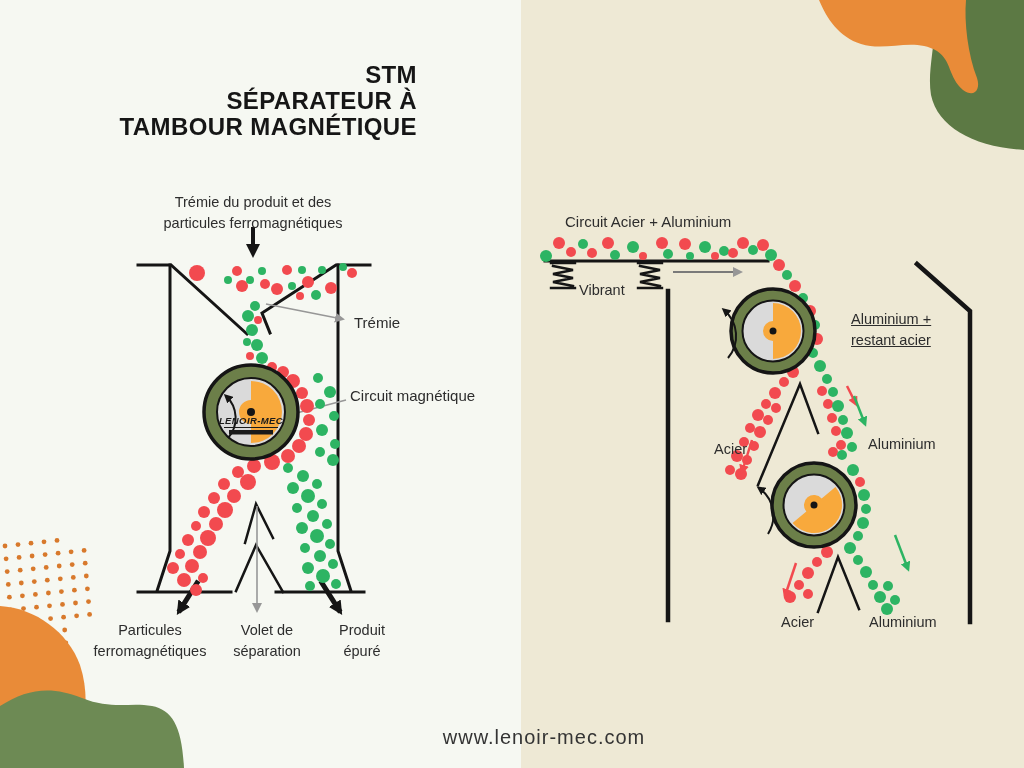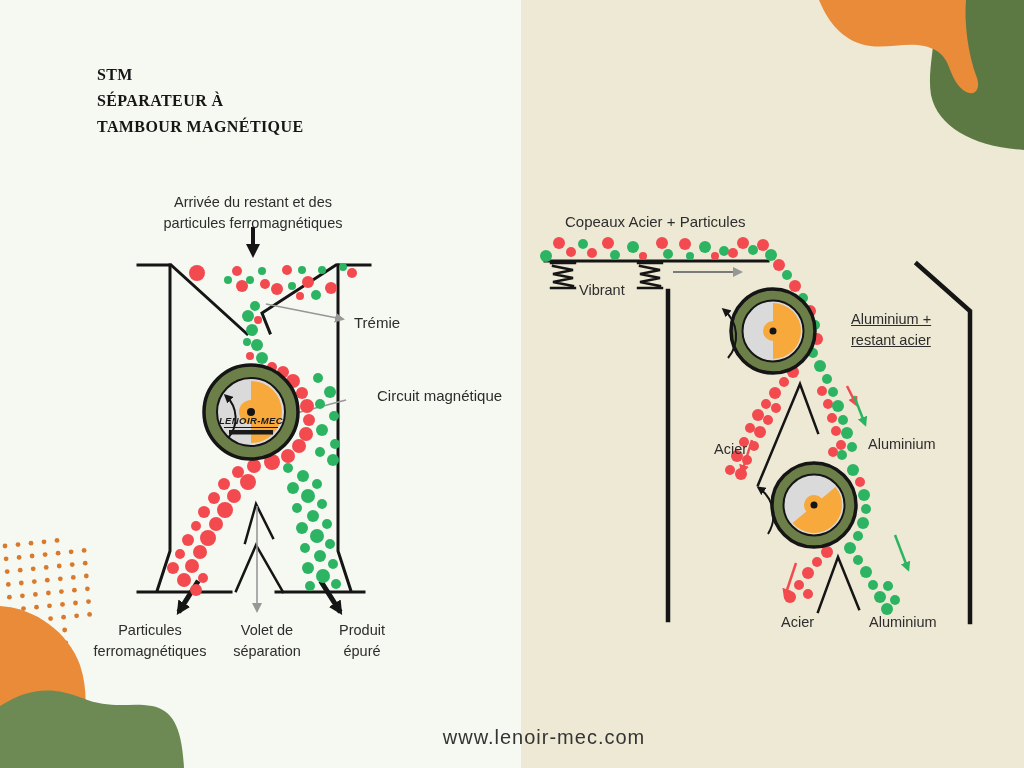--- a/index.html
+++ b/index.html
@@ -5,23 +5,23 @@
   html,body{margin:0;padding:0;}
   body{font-family:"Liberation Sans","DejaVu Sans",sans-serif;}
   #stage{position:relative;width:1024px;height:768px;overflow:hidden;
          background:var(--c-bg-left,#f6f8f2);}
   #panel-right{position:absolute;left:521px;top:0;width:503px;height:768px;
          background:var(--c-bg-right,#eee9d5);}
   svg{position:absolute;left:0;top:0;}
   .lbl{position:absolute;white-space:pre-line;color:#2d2d2d;
        font-size:14.5px;line-height:1.42;}
   .c{text-align:center;}
-  .title{position:absolute;white-space:pre-line;text-align:left;
-         font-weight:700;font-size:16px;line-height:26px;
-         letter-spacing:.4px;color:#161616;font-family:Liberation Serif, serif;}
+  .title{position:absolute;white-space:pre-line;text-align:right;
+         font-weight:700;font-size:24px;line-height:26px;
+         letter-spacing:.4px;color:#161616;}
   .feed{font-size:15px;}
   .footer{position:absolute;left:0;top:726px;width:1024px;text-align:center;
           font-size:20px;letter-spacing:1px;color:#343434;margin-left:32px;}
 </style>
 </head>
 <body>
 
 <div id="stage">
   <div id="panel-right"></div>
 
@@ -341,32 +341,32 @@
       <path d="M752,440 L742,472" style="stroke:var(--c-red,#f24a4f)" marker-end="url(#mRed)"></path>
       <path d="M796,563 L785,596" style="stroke:var(--c-red,#f24a4f)" marker-end="url(#mRed)"></path>
       <path d="M895,535 L908,569" style="stroke:var(--c-green,#2db463)" marker-end="url(#mGreen)"></path>
     </g>
   </svg>
 
   <div class="title" style="left:97px;top:62px;width:320px;">STM
 SÉPARATEUR À
 TAMBOUR MAGNÉTIQUE</div>
 
-  <div class="lbl c" style="left:118px;top:192px;width:270px;">Arrivée du restant et des
+  <div class="lbl c" style="left:118px;top:192px;width:270px;">Trémie du produit et des
 particules ferromagnétiques</div>
   <div class="lbl feed" style="left:354px;top:312px;">Trémie</div>
-  <div class="lbl feed" style="left:350px;top:385px;margin-left:27px;">Circuit magnétique</div>
+  <div class="lbl feed" style="left:350px;top:385px;">Circuit magnétique</div>
   <div class="lbl c" style="left:60px;top:620px;width:180px;">Particules
 ferromagnétiques</div>
   <div class="lbl c" style="left:177px;top:620px;width:180px;">Volet de
 séparation</div>
   <div class="lbl c" style="left:272px;top:620px;width:180px;">Produit
 épuré</div>
 
-  <div class="lbl feed" style="left:565px;top:211px;">Copeaux Acier + Particules</div>
+  <div class="lbl feed" style="left:565px;top:211px;">Circuit Acier + Aluminium</div>
   <div class="lbl" style="left:579px;top:280px;">Vibrant</div>
   <div class="lbl" style="left:851px;top:309px;text-decoration:underline;">Aluminium +
 restant acier</div>
   <div class="lbl" style="left:714px;top:439px;">Acier</div>
   <div class="lbl" style="left:868px;top:434px;">Aluminium</div>
   <div class="lbl" style="left:781px;top:612px;">Acier</div>
   <div class="lbl" style="left:869px;top:612px;">Aluminium</div>
 
   <div class="footer">www.lenoir-mec.com</div>
 </div>

